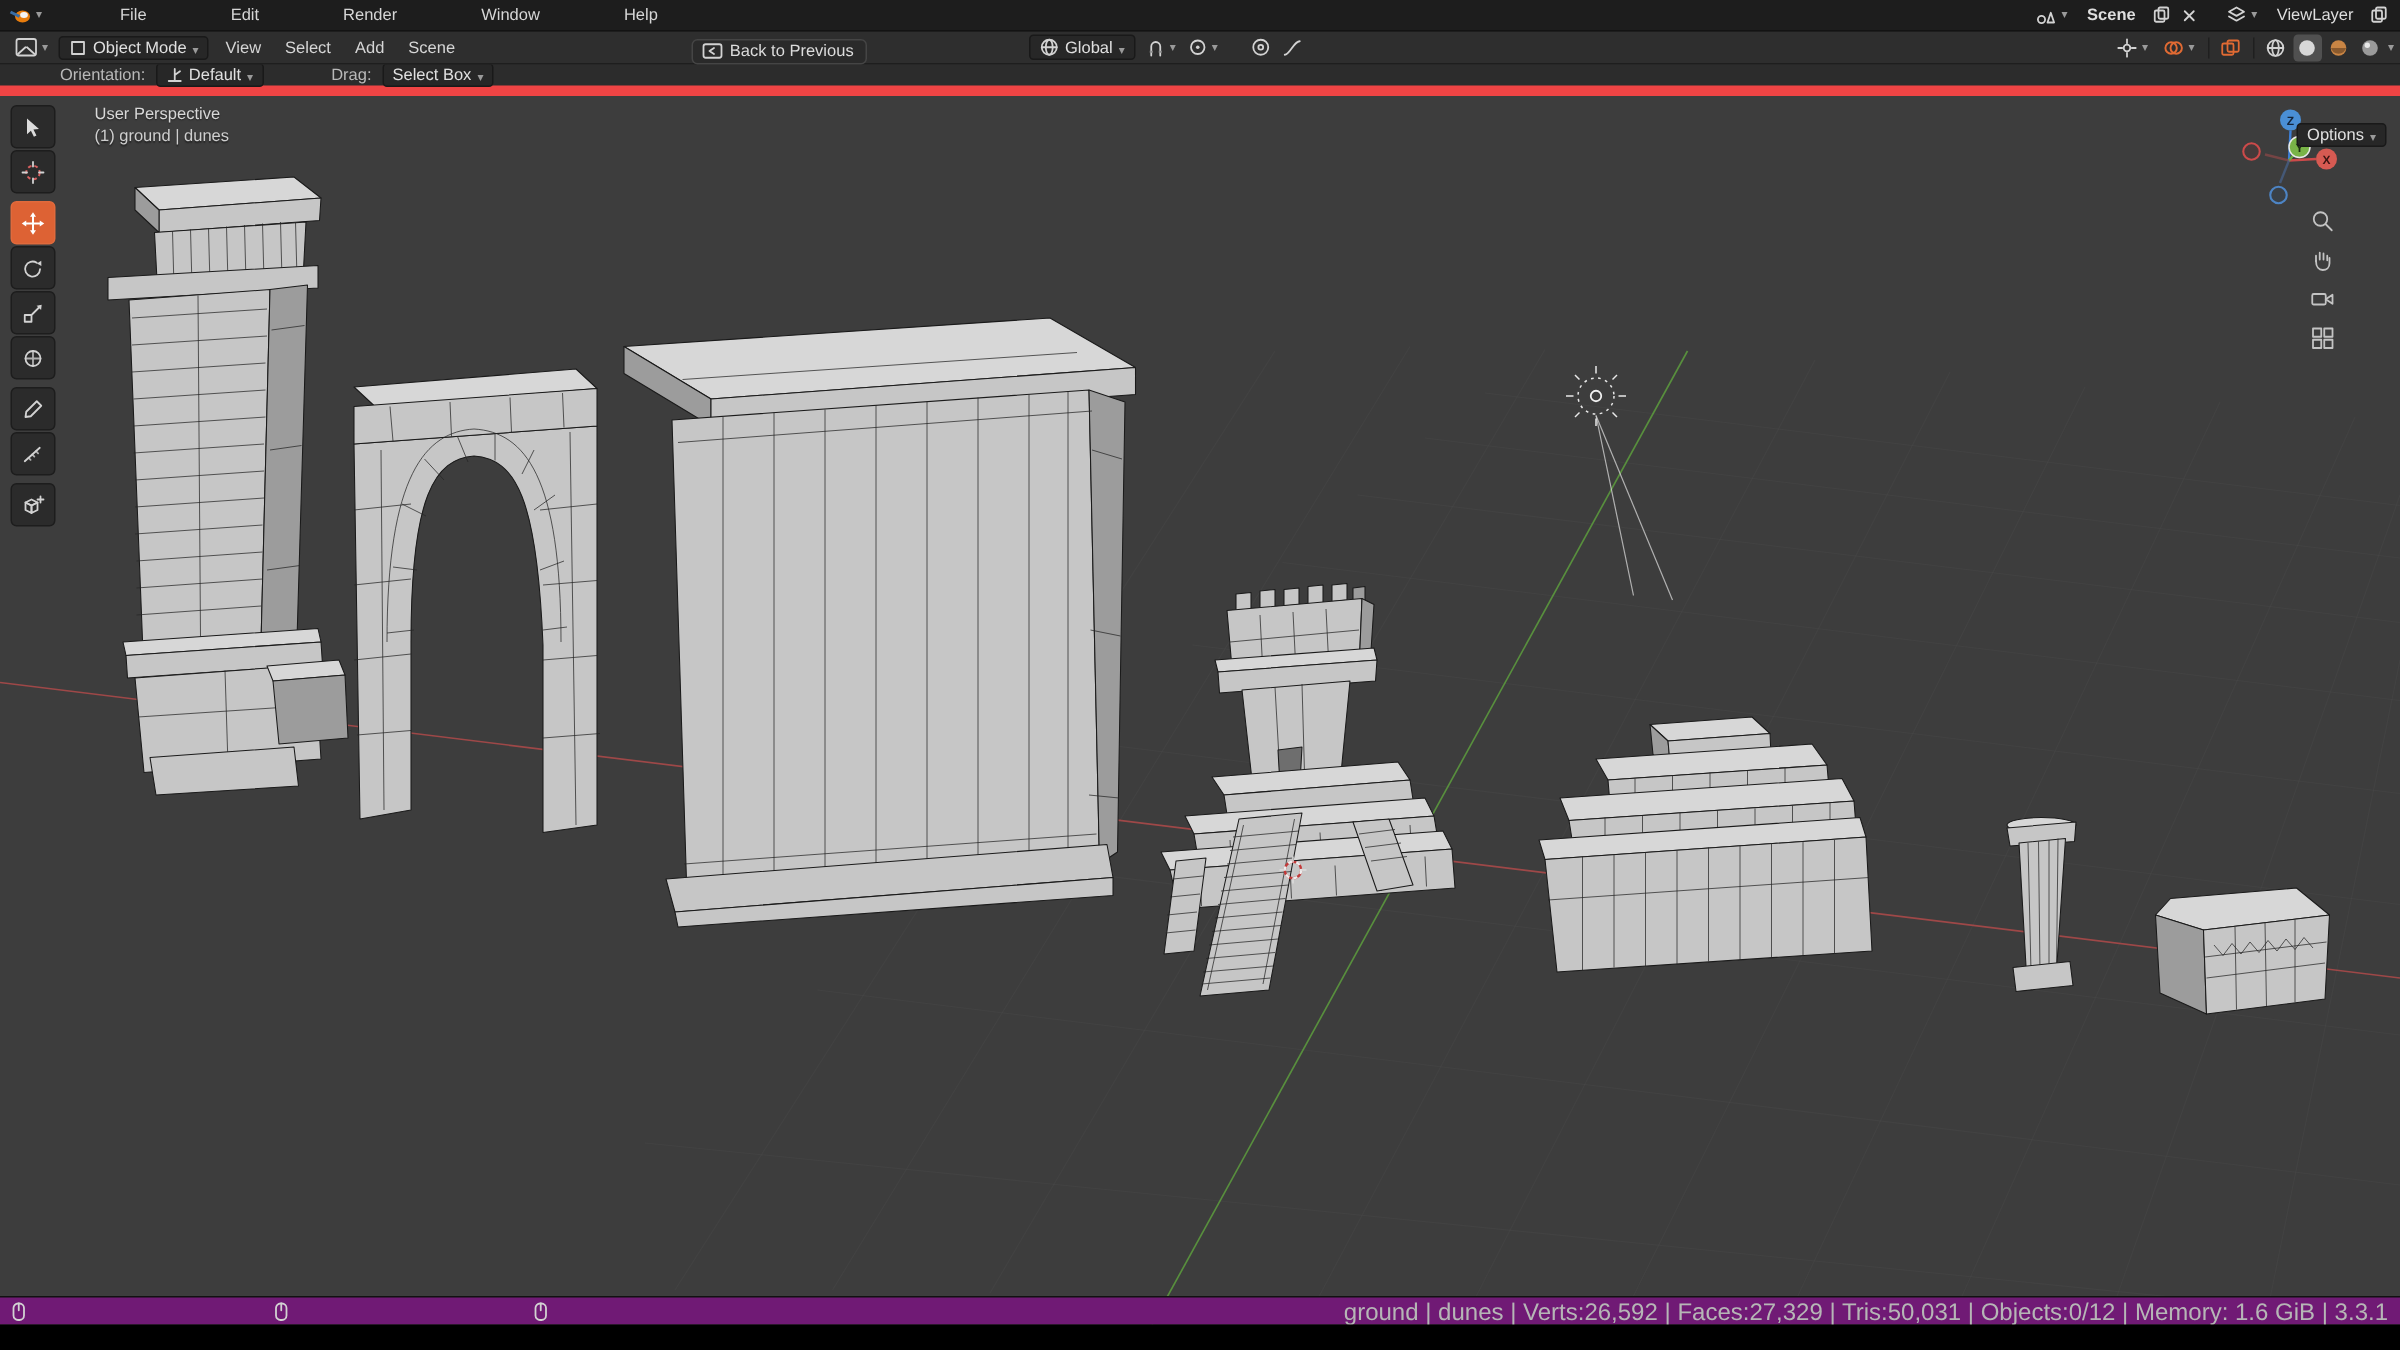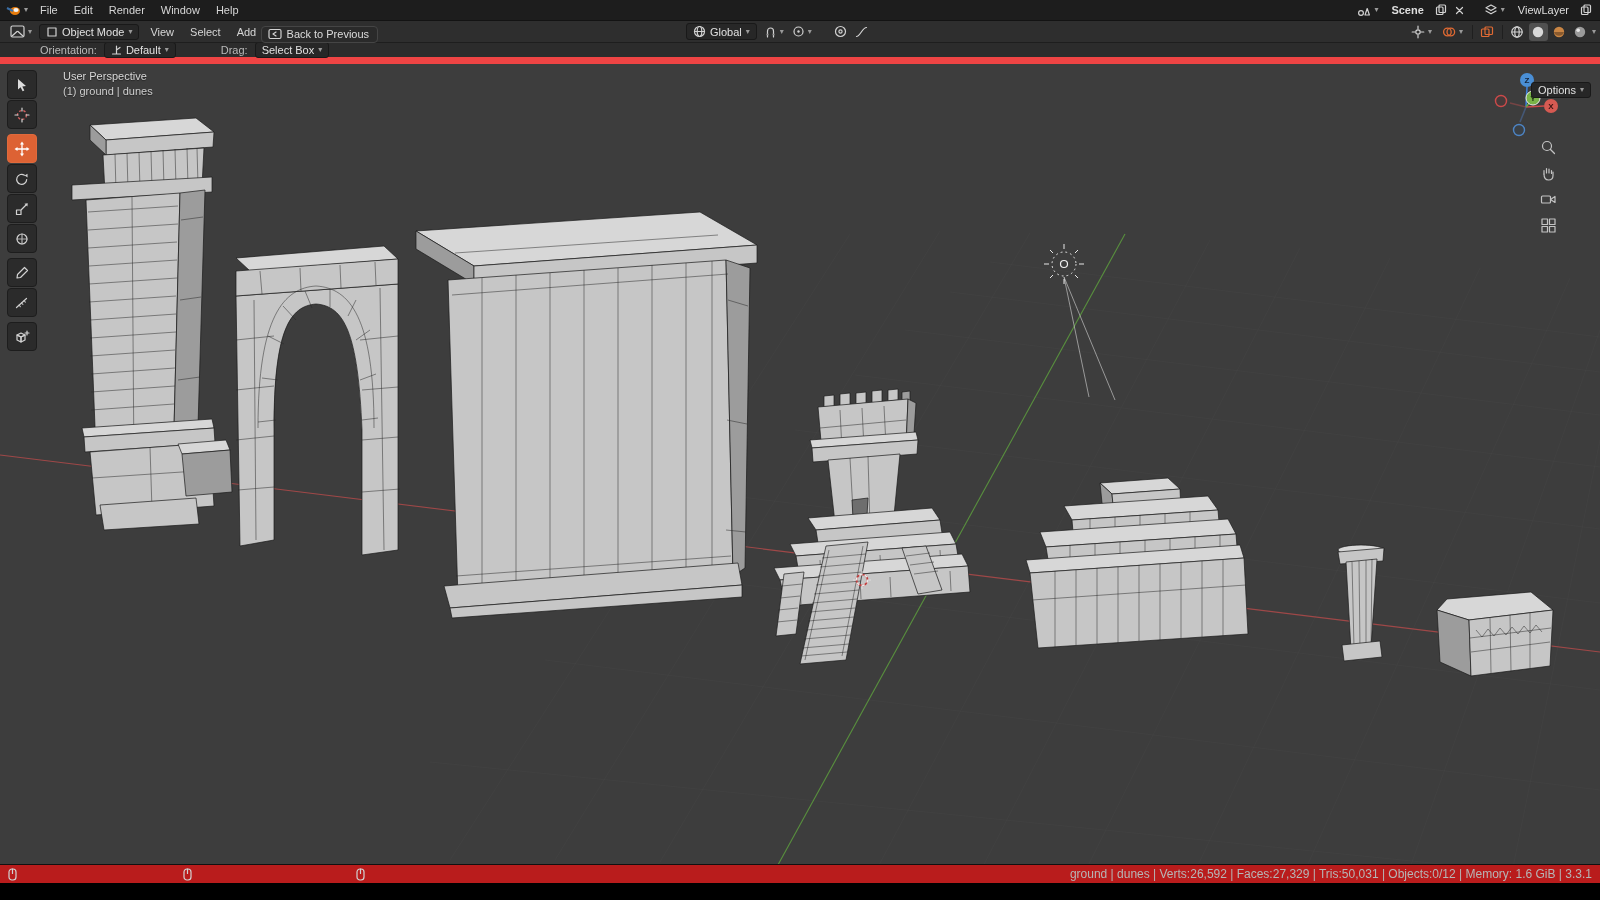--- a/index.html
+++ b/index.html
@@ -1,32 +1,32 @@
 <!DOCTYPE html>
 <html><head>
 <meta charset="utf-8">
 <style>
   html,body{margin:0;padding:0;background:#000;}
   .app{position:relative;width:1600px;height:900px;background:#3d3d3d;overflow:hidden;
        font-family:"Liberation Sans",sans-serif;font-size:11px;color:#cccccc;}
   
   .topbar{position:absolute;top:0;left:0;right:0;height:21px;background:#1d1d1d;
           border-bottom:1px solid #131313;display:flex;align-items:center;z-index:40;box-sizing:border-box;}
-  .menu{padding:0 8px;height:100%;display:flex;align-items:center;color:#d6d6d6;cursor:default;}
+  .menu{padding:0 8px;height:100%;display:flex;align-items:center;color:#d6d6d6;cursor:default;margin-left:40px;}
   .logo{display:flex;align-items:center;gap:2px;padding:0 4px 0 6px;}
   .caret{font-size:8px;color:#9a9a9a;line-height:1;}
   .backbtn{margin-left:14px;background:#2a2a2a;border:1px solid #454545;border-radius:4px;
            padding:1px 8px 2px 6px;display:flex;gap:5px;align-items:flex-end;color:#dcdcdc;margin-top:48px;}
   .topbar-right{margin-left:auto;display:flex;align-items:center;gap:3px;padding-right:6px;}
   .chip{display:flex;align-items:center;gap:3px;padding:1px 4px;border-radius:3px;}
   .iconbtn{display:flex;align-items:center;justify-content:center;padding:1px 2px;border-radius:3px;}
   
   .vp-header{position:absolute;top:21px;left:0;right:0;height:22px;background:#2e2e2e;
              border-bottom:1px solid #1e1e1e;display:flex;align-items:center;z-index:39;box-sizing:border-box;}
-  .dropdown{display:flex;align-items:center;gap:4px;background:#272727;border:1px solid #191919;
+  .dropdown{display:flex;align-items:flex-end;gap:4px;background:#272727;border:1px solid #191919;
             border-radius:3px;padding:1px 6px;margin:0 3px;color:#e0e0e0;}
   .hmenu{padding:0 8px;color:#d6d6d6;}
   .hdr-center{position:absolute;left:683px;top:0;height:100%;display:flex;align-items:center;}
   .hdr-right{position:absolute;right:4px;top:0;height:100%;display:flex;align-items:center;gap:2px;}
   .shadebtn{display:flex;align-items:center;justify-content:center;width:19px;height:18px;border-radius:3px;}
   .shadebtn.on{background:#505050;}
   .sep{width:1px;height:14px;background:#1f1f1f;margin:0 3px;}
   
   .tool-settings{position:absolute;top:43px;left:0;right:0;height:21px;background:#2c2c2c;
                  border-bottom:7px solid #ef4444;display:flex;align-items:center;z-index:38;box-sizing:border-box;padding-left:36px;}
@@ -39,22 +39,22 @@
   .tool-btn.active{background:#dd6234;border-color:#e06a3c;}
   .tgap{height:3px;}
   
   .vp-label{position:absolute;left:63px;top:69px;line-height:15px;color:#d8d8d8;z-index:8;
             text-shadow:0 1px 1px rgba(0,0,0,.45);}
   .vp-label .l2{color:#cfcfcf;}
   .nav-gizmo{position:absolute;left:1490px;top:70px;z-index:8;}
   .vp-side-icons{position:absolute;left:1540px;top:139px;display:flex;flex-direction:column;gap:9px;z-index:8;opacity:.9;}
   .scene-svg{position:absolute;left:0;top:64px;z-index:1;}
   
-  .statusbar{position:absolute;left:0;right:0;top:864px;height:19px;background:#b91c1c;border-top:1px solid #111;
-             z-index:40;box-sizing:border-box;font-size:12px;color:#b6b6b6;}
+  .statusbar{position:absolute;left:0;right:0;top:864px;height:19px;background:#701a75;border-top:1px solid #111;
+             z-index:40;box-sizing:border-box;font-size:16px;color:#b6b6b6;}
   .status-right{position:absolute;right:8px;top:2px;}
   .mhint{position:absolute;top:3px;}
   .bottom-black{position:absolute;left:0;right:0;top:883px;bottom:0;background:#000;z-index:41;}
   
   .f-top{fill:#d7d7d7;stroke:#1a1a1a;stroke-width:.7;stroke-linejoin:round;}
   .f-fro{fill:#c6c6c6;stroke:#1a1a1a;stroke-width:.7;stroke-linejoin:round;}
   .f-sid{fill:#9c9c9c;stroke:#1a1a1a;stroke-width:.7;stroke-linejoin:round;}
   .f-dk{fill:#6e6e6e;stroke:#1a1a1a;stroke-width:.7;stroke-linejoin:round;}
   .w{stroke:#262626;stroke-width:.55;fill:none;opacity:.9;}
   .grid{stroke:#4c4c4c;stroke-width:.7;opacity:.35;}

